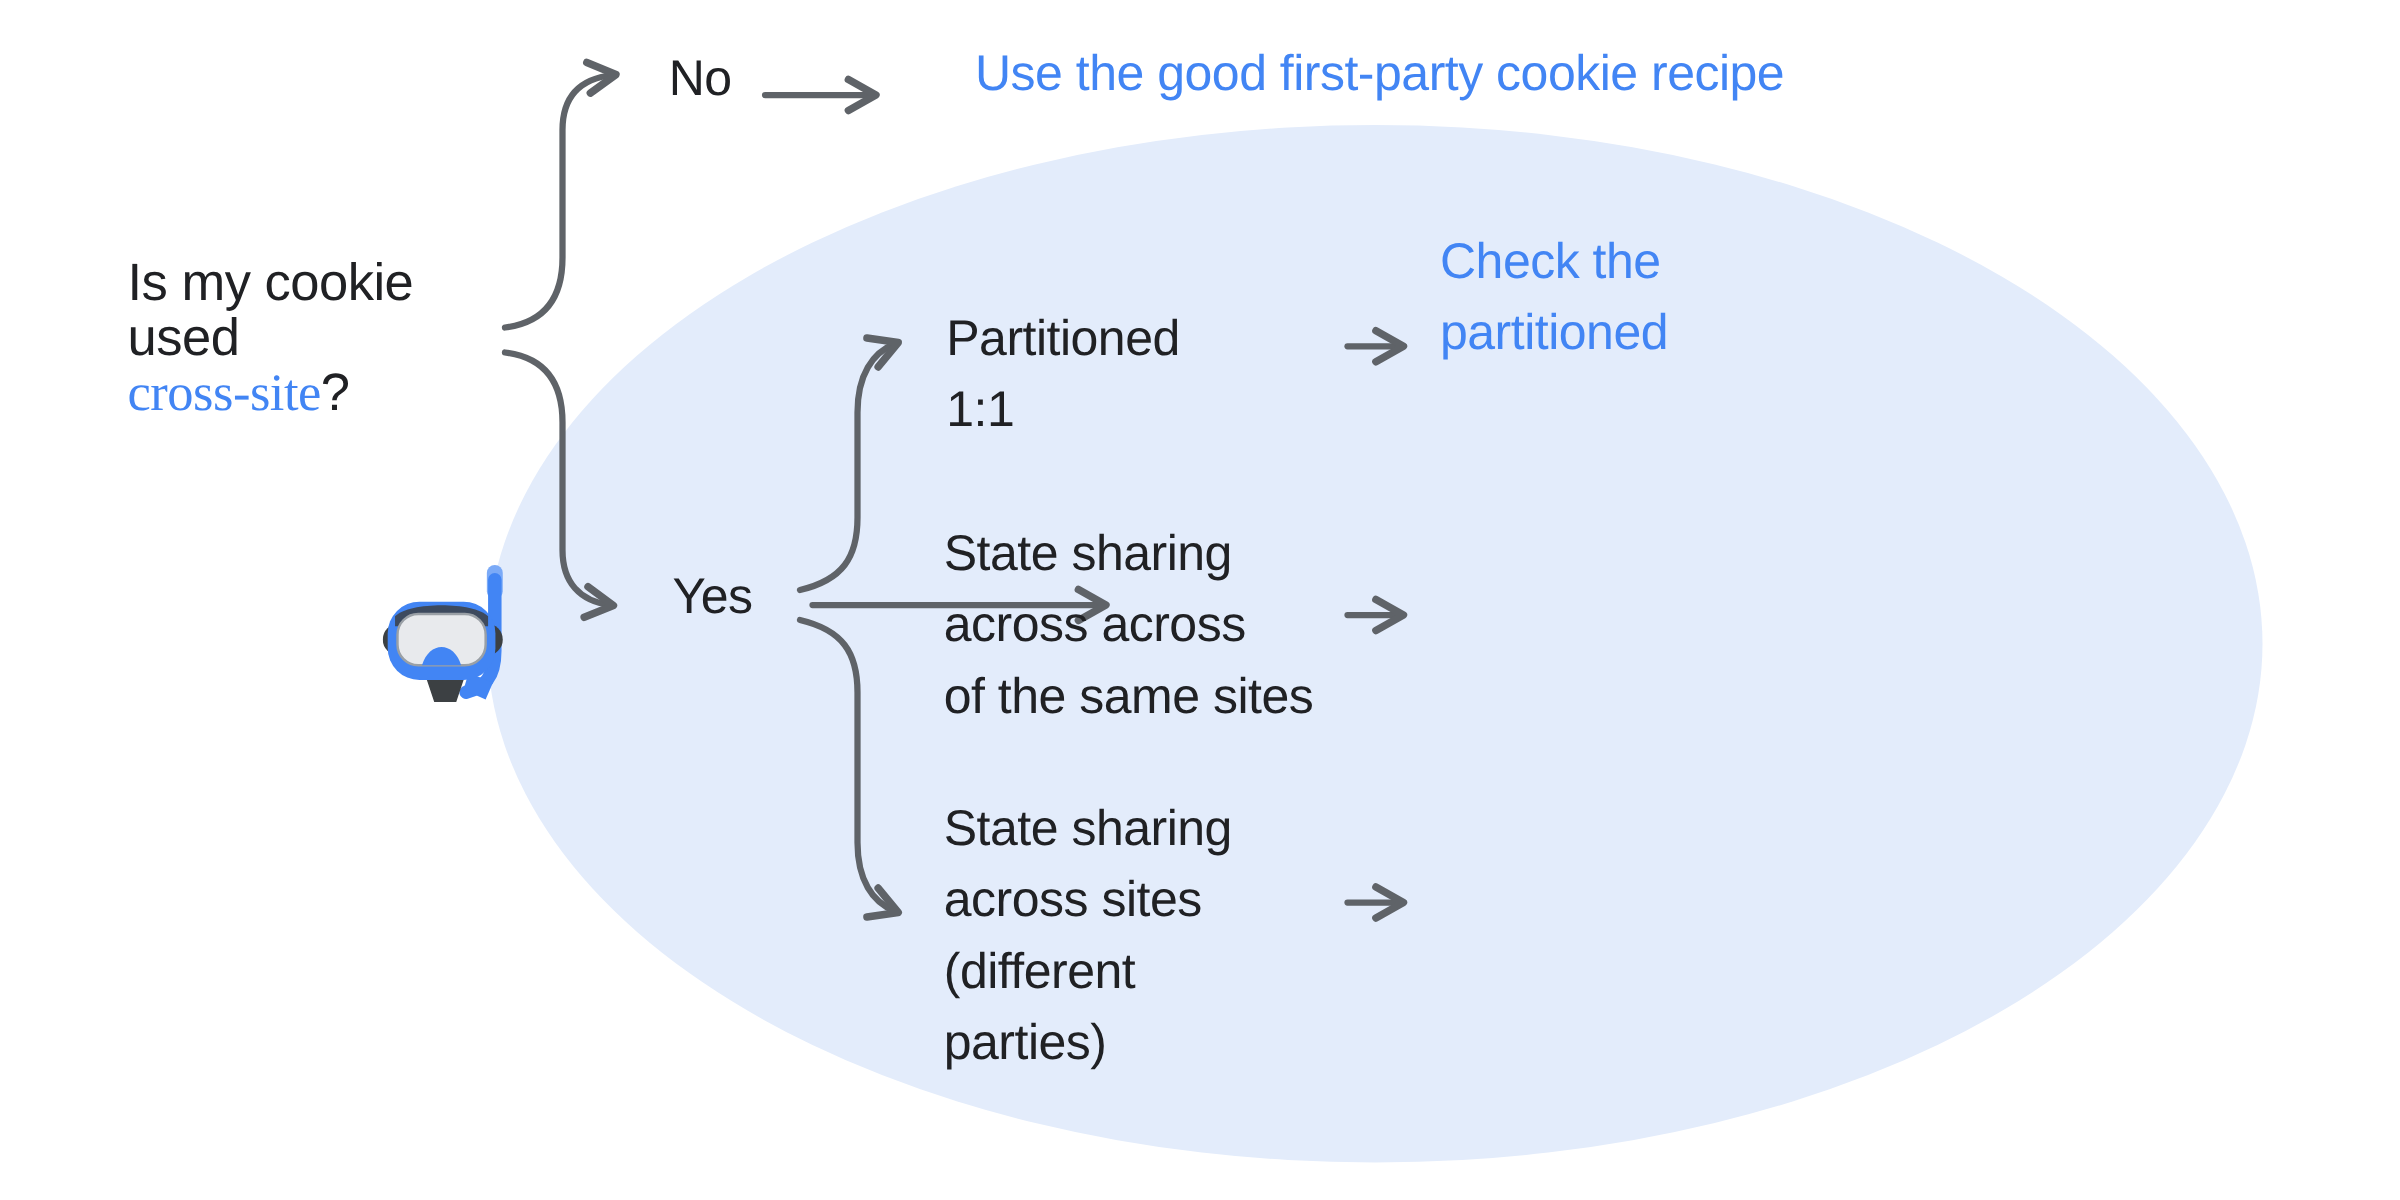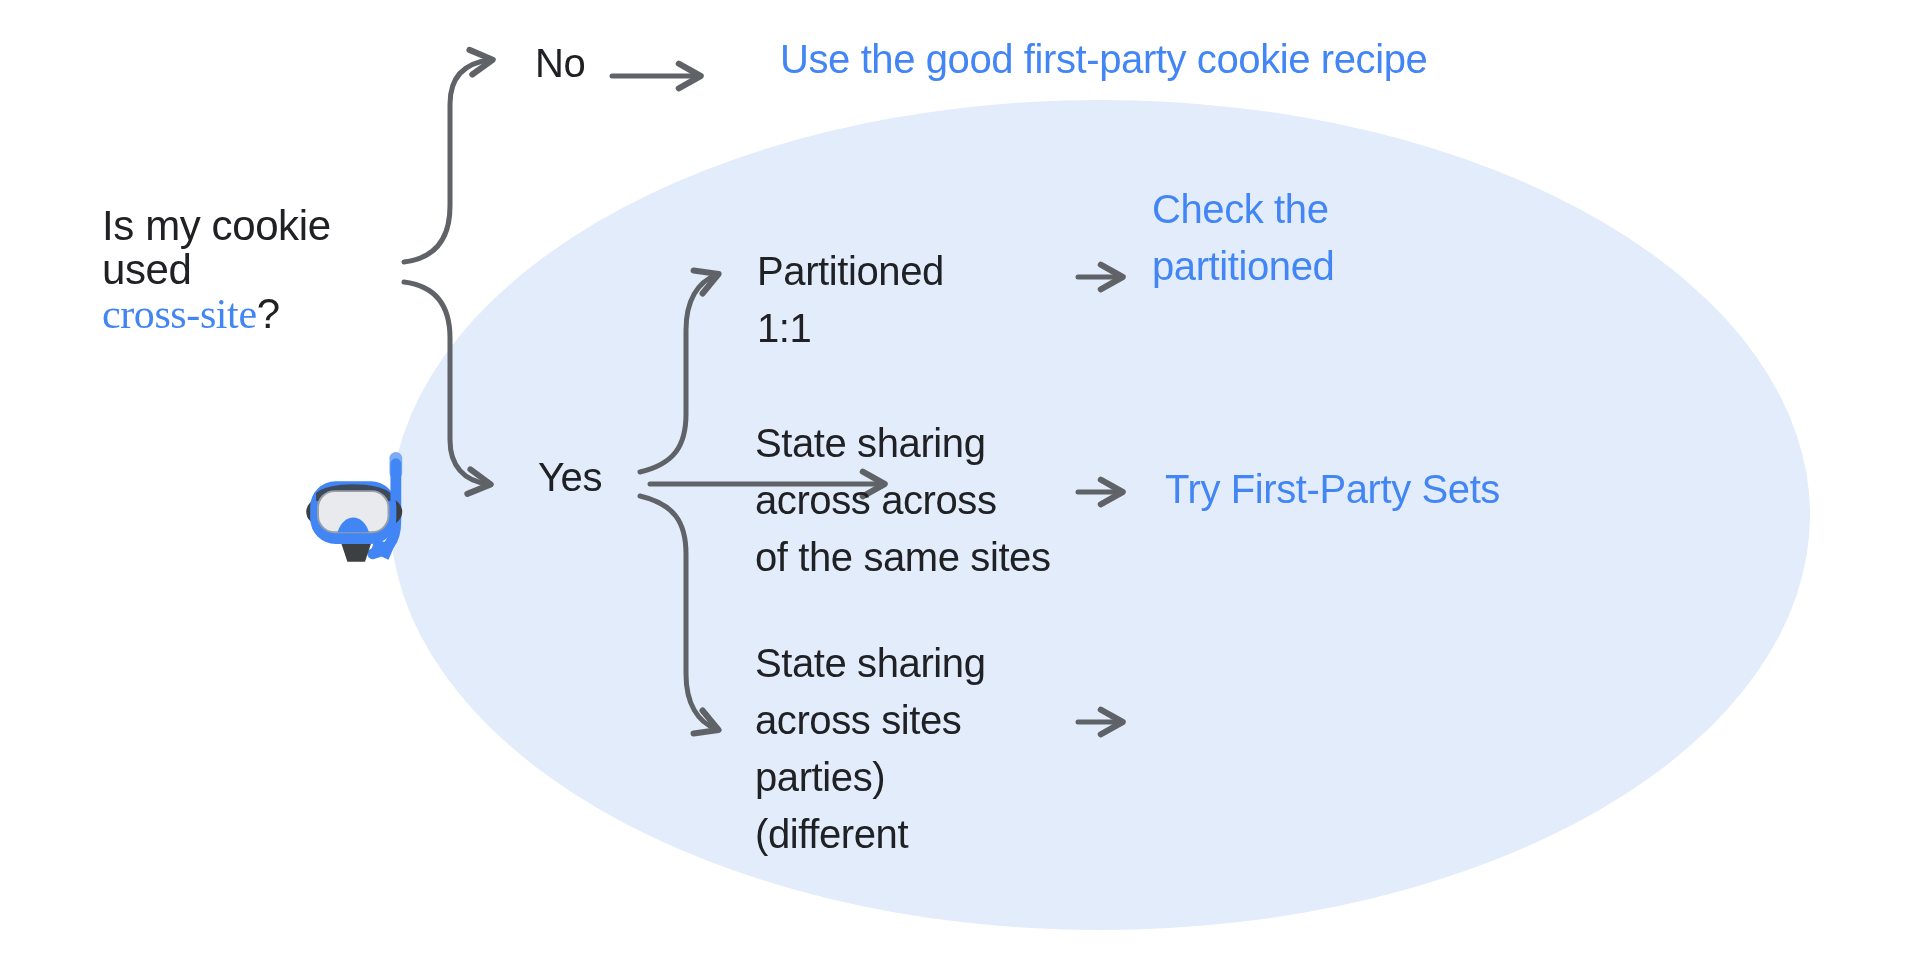--- a/index.html
+++ b/index.html
@@ -58,27 +58,26 @@
   <div class="t link" style="left:1152px;top:181px;">
     <div>Check the</div>
     <div>partitioned</div>
   </div>
 
   <div class="t" style="left:755px;top:415px;">
     <div>State sharing</div>
     <div>across across</div>
     <div>of the same sites</div>
   </div>
-  <div class="t link" style="left:1165px;top:461px;">Try First-Party Sets</div>
 
   <div class="t" style="left:755px;top:635px;">
     <div>State sharing</div>
     <div>across sites</div>
+    <div>(different</div>
     <div>parties)</div>
-    <div>(different</div>
   </div>
 
   <svg class="mask-icon" viewBox="0 0 120 145">
     <rect x="85" y="2" width="13" height="28" rx="6.5" fill="#7BAAF7"></rect>
     <path d="M91.5 14 L91.5 72 C91.5 94 83 102 68 106" stroke="#4285F4" stroke-width="11" fill="none" stroke-linecap="round"></path>
     <path d="M70 90 L90 98 L84 112 L66 104 Z" fill="#4285F4"></path>
     <rect x="0" y="50" width="98" height="26" rx="13" fill="#3C4043"></rect>
     <rect x="4" y="32" width="88" height="64" rx="26" fill="#4285F4"></rect>
     <path d="M10 44 C22 32 74 32 86 44 L86 52 L10 52 Z" fill="#3C4043" opacity="0.85"></path>
     <rect x="12" y="42" width="72" height="42" rx="17" fill="#E8EAED" stroke="#9AA0A6" stroke-width="2"></rect>

